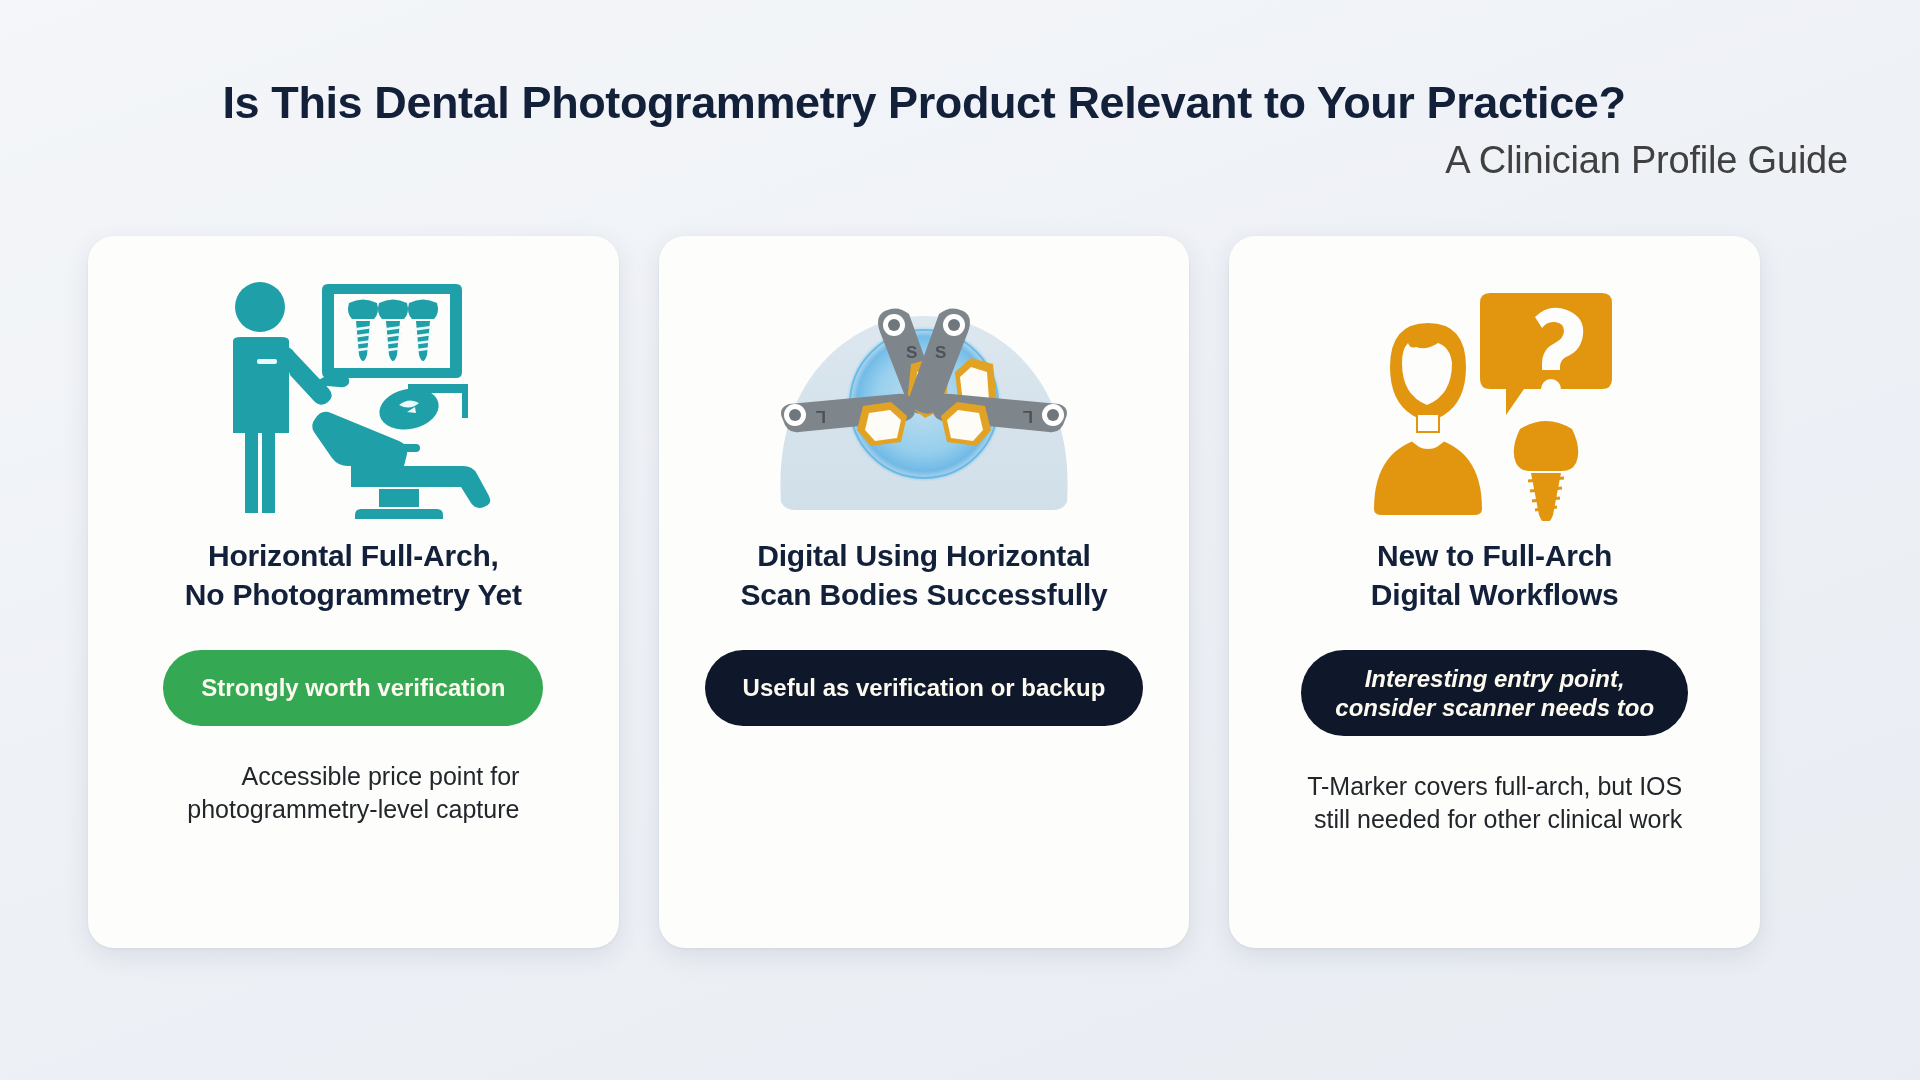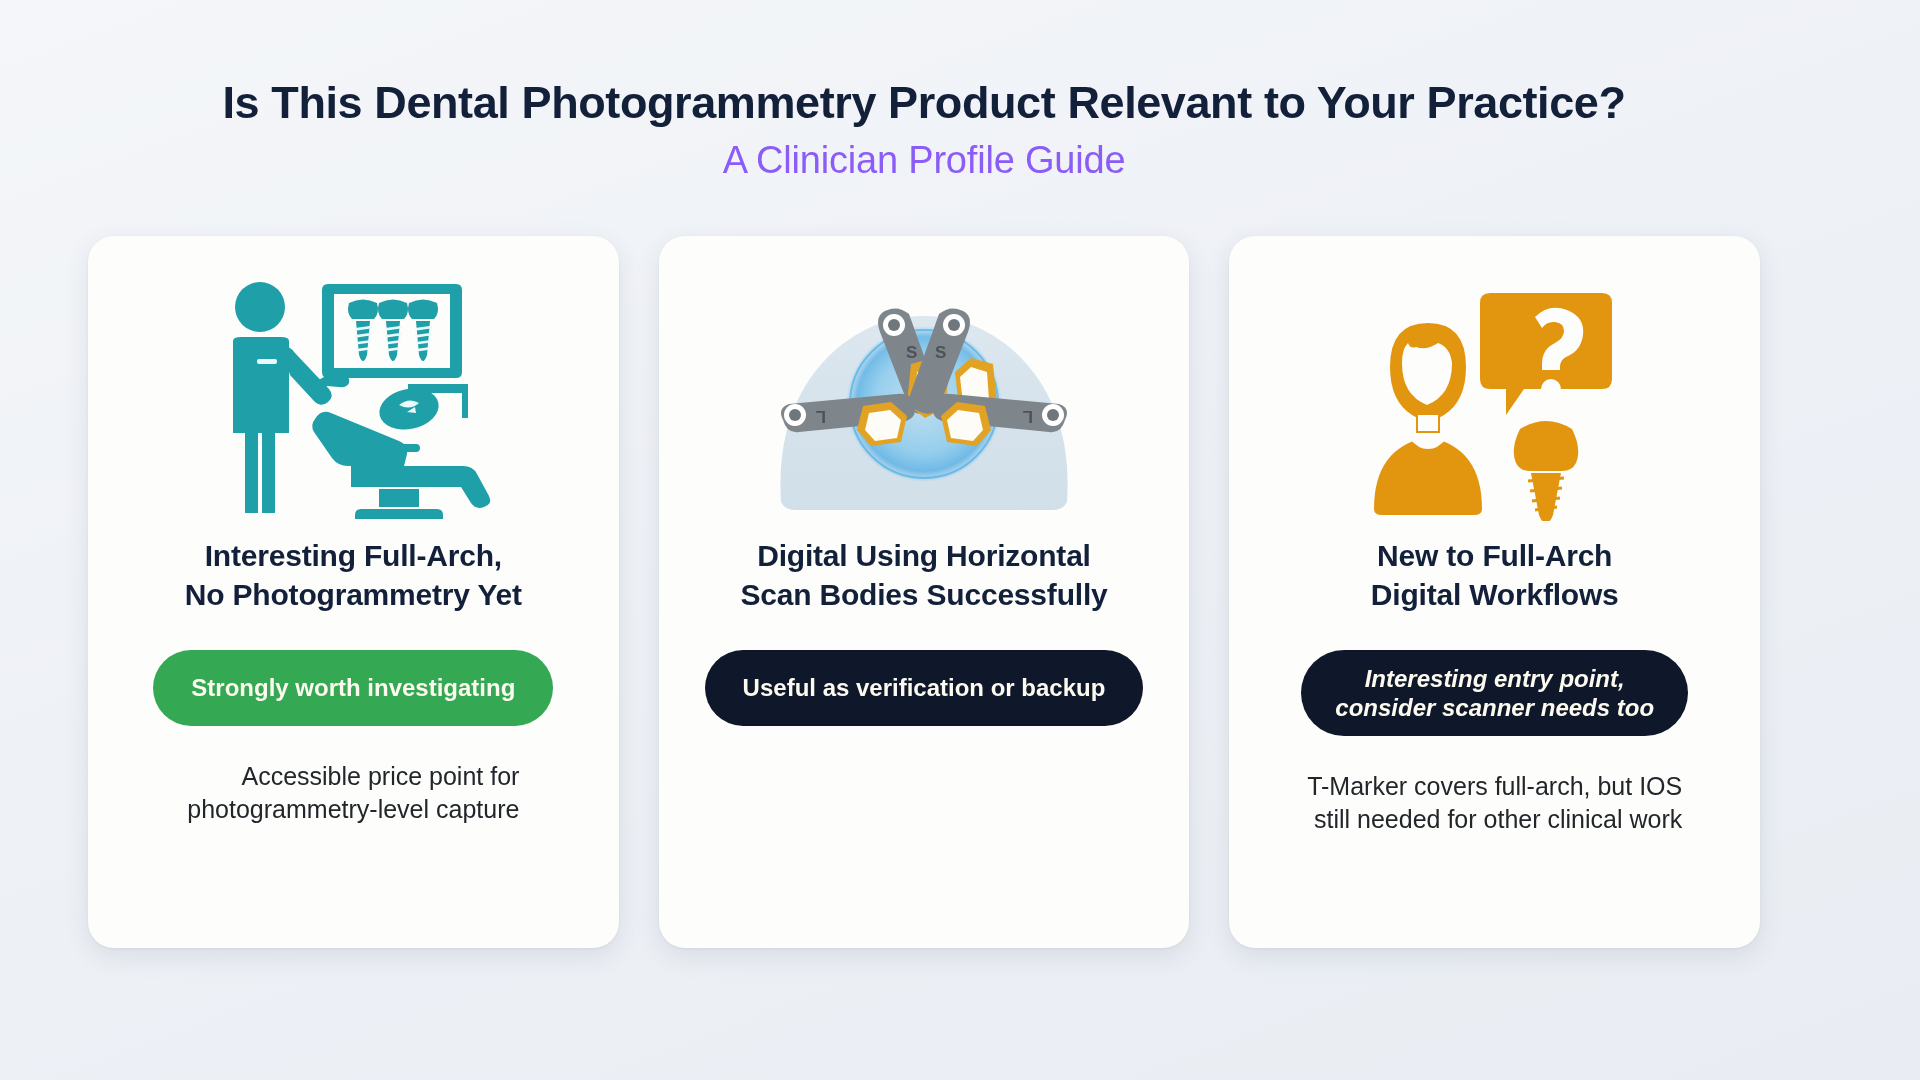--- a/index.html
+++ b/index.html
@@ -31,24 +31,25 @@
     font-size: 45px;
     font-weight: bold;
     color: #13203a;
     letter-spacing: -0.4px;
     line-height: 1.12;
     margin: 0;
   }
   .subtitle {
     font-size: 38px;
     font-weight: normal;
-    color: #8b5cf6;
+    color: #404040;
     letter-spacing: -0.2px;
     line-height: 1.2;
     margin: 10px 0 0 0;
+    text-align: right;
   }
 
   
   .cards {
     display: flex;
     justify-content: center;
     gap: 40px;
     margin-top: 52px;
     padding: 0 88px;
     box-sizing: border-box;
@@ -193,24 +194,24 @@
 
             <path d="M112 148 q6 -10 16 -6 l68 28 q10 4 8 13 l-3 12 h-56 q-10 0 -16 -8 l-18 -26 q-4 -7 1 -13 z"></path>
             <path d="M148 195 h112 q10 0 14 8 l12 22 q4 8 -5 11 q-8 3 -13 -4 l-10 -16 h-110 z"></path>
             <rect x="175" y="173" width="42" height="8" rx="4"></rect>
             <rect x="176" y="218" width="40" height="18"></rect>
             <path d="M158 238 h76 q6 0 6 6 v4 h-88 v-4 q0 -6 6 -6 z"></path>
           </g>
         </svg>
       </div>
 
-      <div class="card-heading">Interesting Full-Arch,
+      <div class="card-heading">Horizontal Full-Arch,
 No Photogrammetry Yet</div>
 
-      <div class="badge green one-line">Strongly worth investigating</div>
+      <div class="badge green one-line">Strongly worth verification</div>
 
       <div class="card-note">Accessible price point for
 photogrammetry-level capture</div>
     </div>
 
     <div class="card">
       <div class="icon-wrap">
         <svg class="icon-svg" width="330" height="240" viewBox="0 0 330 240">
           <defs>
             <radialGradient id="blueGlow" cx="50%" cy="50%" r="50%">

